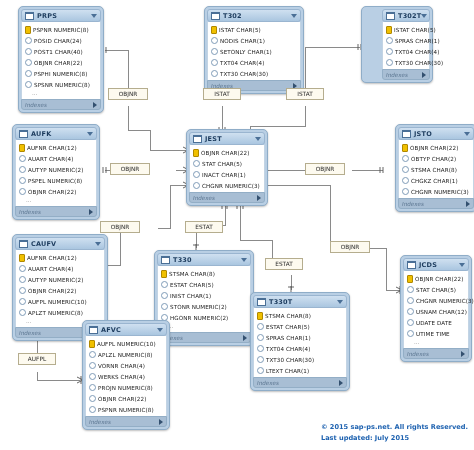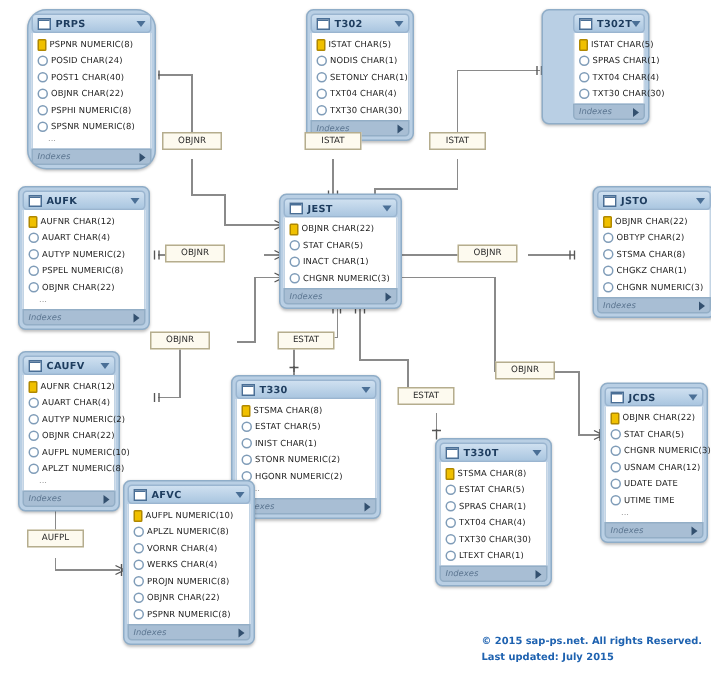--- a/index.html
+++ b/index.html
@@ -177,21 +177,21 @@
       <path d="M288,287 L294,287 M291,286 L291,293"></path>
 
       <path d="M34,332 L40,332 M37,331 L37,338"></path>
 
       <path d="M358,44 L358,50 M361,44 L361,50"></path>
 
       <path d="M77,377 L83,380 L77,383 M81,376 L81,384"></path>
     </g>
   </svg>
 
-  <div class="ent" style="left:18px;top:6px;width:86px;border-radius:13px;">
+  <div class="ent" style="left:18px;top:6px;width:86px;">
     <div class="ent-hdr">
       <span class="hdr-ic"></span>
       <span class="ent-title">PRPS</span>
       <span class="hdr-caret"></span>
     </div>
     <div class="ent-body">
       <div class="fld">
           <span class="key-ic"></span>
           <span class="fld-name">PSPNR NUMERIC(8)</span>
         </div>
@@ -216,21 +216,21 @@
           <span class="fld-name">SPSNR NUMERIC(8)</span>
         </div>
       <div class="ellipsis">...</div>
     </div>
     <div class="ent-ftr">
       <span class="ftr-label">Indexes</span>
       <span class="ftr-caret"></span>
     </div>
   </div>
 
-  <div class="ent" style="left:204px;top:6px;width:72px;">
+  <div class="ent" style="left:204px;top:6px;width:100px;">
     <div class="ent-hdr">
       <span class="hdr-ic"></span>
       <span class="ent-title">T302</span>
       <span class="hdr-caret"></span>
     </div>
     <div class="ent-body">
       <div class="fld">
           <span class="key-ic"></span>
           <span class="fld-name">ISTAT CHAR(5)</span>
         </div>
@@ -379,21 +379,21 @@
           <span class="col-ic"></span>
           <span class="fld-name">CHGNR NUMERIC(3)</span>
         </div>
     </div>
     <div class="ent-ftr">
       <span class="ftr-label">Indexes</span>
       <span class="ftr-caret"></span>
     </div>
   </div>
 
-  <div class="ent" style="left:12px;top:234px;width:68px;">
+  <div class="ent" style="left:12px;top:234px;width:96px;">
     <div class="ent-hdr">
       <span class="hdr-ic"></span>
       <span class="ent-title">CAUFV</span>
       <span class="hdr-caret"></span>
     </div>
     <div class="ent-body">
       <div class="fld">
           <span class="key-ic"></span>
           <span class="fld-name">AUFNR CHAR(12)</span>
         </div>
@@ -453,21 +453,21 @@
           <span class="fld-name">HGONR NUMERIC(2)</span>
         </div>
       <div class="ellipsis">...</div>
     </div>
     <div class="ent-ftr">
       <span class="ftr-label">Indexes</span>
       <span class="ftr-caret"></span>
     </div>
   </div>
 
-  <div class="ent" style="left:250px;top:292px;width:78px;margin-left:40px;">
+  <div class="ent" style="left:250px;top:292px;width:100px;">
     <div class="ent-hdr">
       <span class="hdr-ic"></span>
       <span class="ent-title">T330T</span>
       <span class="hdr-caret"></span>
     </div>
     <div class="ent-body">
       <div class="fld">
           <span class="key-ic"></span>
           <span class="fld-name">STSMA CHAR(8)</span>
         </div>

